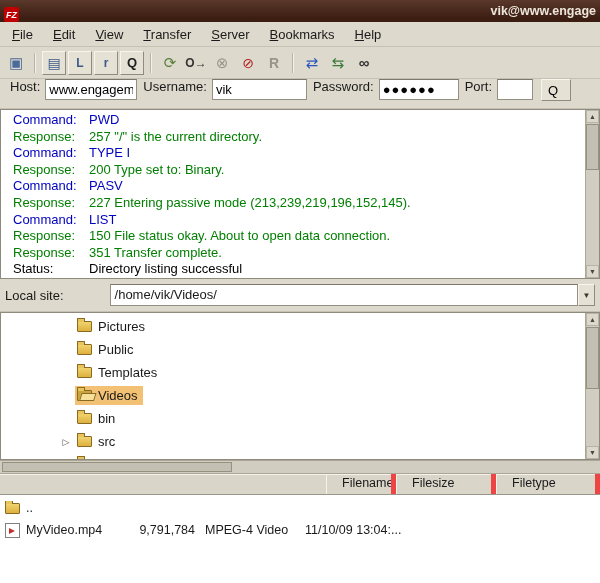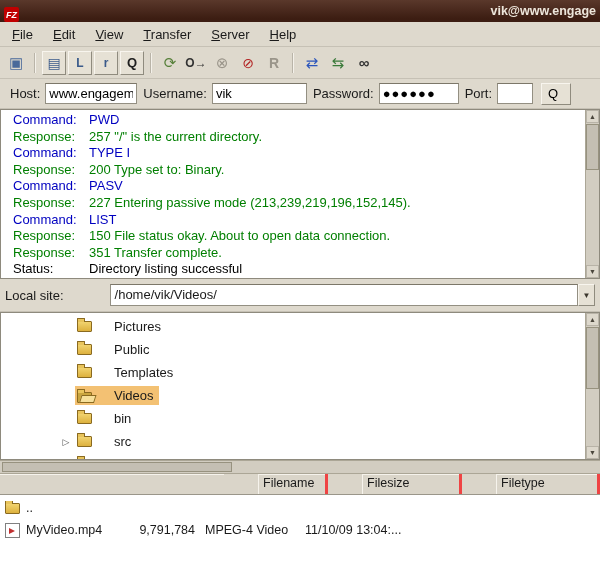--- a/index.html
+++ b/index.html
@@ -30,21 +30,21 @@
   .i-refresh { color:#57803a; font-size:15px; }
   .i-procq { color:#333; font-size:12px; font-weight:bold; }
   .i-cancel { color:#9a958a; font-size:15px; }
   .i-disconnect { color:#b22222; font-size:14px; }
   .i-reconnect { color:#9a958a; font-weight:bold; }
   .i-compare { color:#2b55bb; font-size:15px; }
   .i-sync { color:#3a7a3a; font-size:15px; }
   .i-find { color:#333; font-size:15px; font-weight:bold; }
 
   
-  .quickbar { flex:0 0 30px; display:flex; align-items:center; background:#ded9cd; border-bottom:1px solid #c6c1b5; padding:0 4px; white-space:nowrap; }
+  .quickbar { flex:0 0 30px; display:flex; align-items:flex-start; background:#ded9cd; border-bottom:1px solid #c6c1b5; padding:0 4px; white-space:nowrap; }
   .quickbar label { margin:0 5px 0 6px; }
   .quickbar input { height:21px; border:1px solid #938f82; border-top-color:#7c7769; background:#fff; font-family:"Liberation Sans",sans-serif; font-size:13px; padding:0 3px; }
   .in-host { width:92px; }
   .in-user { width:95px; }
   .in-pass { width:80px; font-size:9px; letter-spacing:1px; }
   .in-port { width:36px; }
   .qc-btn { margin-left:8px; width:30px; height:22px; background:#e6e1d5; border:1px solid; border-color:#f8f5ee #8f8b7e #8f8b7e #f8f5ee; font-family:"Liberation Sans",sans-serif; font-size:13px; overflow:hidden; text-align:left; padding-left:6px; }
 
   
   .log-panel { flex:0 0 170px; background:#fff; border:1px solid #8e8a7d; position:relative; overflow:hidden; padding:2px 16px 2px 12px; }
@@ -66,41 +66,41 @@
   .localsite { flex:0 0 33px; display:flex; align-items:center; background:#ded9cd; padding:0 5px; border-bottom:1px solid #c6c1b5; }
   .localsite .ls-label { margin-right:7px; }
   .combo { flex:1; display:flex; height:22px;margin-left:39px; }
   .combo .combo-text { flex:1; background:#fff; border:1px solid #938f82; border-top-color:#7c7769; padding:2px 4px; overflow:hidden; white-space:nowrap; }
   .combo .combo-btn { width:17px; background:#e6e1d5; border:1px solid; border-color:#f8f5ee #8f8b7e #8f8b7e #f8f5ee; font-size:8px; color:#3a362c; display:flex; align-items:center; justify-content:center; }
 
   
   .tree-panel { flex:0 0 148px; background:#fff; border:1px solid #8e8a7d; position:relative; overflow:hidden; padding:2px 16px 0 0; }
   .tree-row { display:flex; align-items:center; height:23px; padding-left:56px; white-space:nowrap; }
   .expander { width:18px; text-align:center; font-size:9px; color:#555; flex:0 0 18px; }
-  .tree-cell { display:flex; align-items:center; gap:22px; padding:2px 5px 2px 2px; }
-  .tree-cell.selected { background:#f3c173;align-items:flex-end; }
+  .tree-cell { display:flex; align-items:center; gap:6px; padding:2px 5px 2px 2px; }
+  .tree-cell.selected { background:#f3c173; }
 
   
   .ficon { position:relative; width:15px; height:11px; flex:0 0 15px; background:linear-gradient(#f1d36f,#ddb13e); border:1px solid #8a6a20; border-radius:1px; }
   .ficon::before { content:""; position:absolute; top:-4px; left:-1px; width:6px; height:3px; background:#e8c45c; border:1px solid #8a6a20; border-bottom:none; border-radius:1px 1px 0 0; }
   .ficon.folder-open { background:#c9a53f; }
   .ficon.folder-open::after { content:""; position:absolute; left:1px; bottom:-1px; width:13px; height:6px; background:#f6e09a; border:1px solid #8a6a20; transform:skewX(-18deg); transform-origin:bottom left; }
   .rowicon { position:relative; flex:0 0 15px; margin-right:6px; }
   .rowicon.folder { width:15px; height:11px; background:linear-gradient(#f1d36f,#ddb13e); border:1px solid #8a6a20; border-radius:1px; }
   .rowicon.folder::before { content:""; position:absolute; top:-4px; left:-1px; width:6px; height:3px; background:#e8c45c; border:1px solid #8a6a20; border-bottom:none; }
   .rowicon.video { width:13px; height:15px; background:#fff; border:1px solid #808080; }
   .rowicon.video::after { content:""; position:absolute; left:3px; top:4px; border-left:6px solid #c03030; border-top:3.5px solid transparent; border-bottom:3.5px solid transparent; }
 
   
   .hsb { flex:0 0 14px; background:#d2cdc1; border-top:1px solid #aba696; border-bottom:1px solid #aba696; position:relative; }
   .hsb .thumb { position:absolute; top:1px; bottom:1px; left:2px; width:230px; background:#c4bfb3; border:1px solid #97927f; }
 
   
   .fl-head { flex:0 0 21px; display:flex; background:#dad5c9; border-bottom:1px solid #9a968a; font-size:12.5px; }
-  .fl-head .hcol { padding:2px 5px; border-right:3px solid #ef4444; box-shadow:inset 1px 1px 0 #f6f3ec; overflow:hidden; white-space:nowrap;margin-left:34px; }
+  .fl-head .hcol { padding:2px 16px; border-right:5px solid #ef4444; box-shadow:inset 1px 1px 0 #f6f3ec; overflow:hidden; white-space:nowrap; }
   .fl-head .hcol:nth-of-type(1) { width:130px; }
   .fl-head .hcol:nth-of-type(2) { width:70px; }
   .fl-head .hcol:nth-of-type(3) { width:100px; }
   .fl-head .hcol:nth-of-type(4) { width:104px; }
   .fl-head .hfill { flex:1; box-shadow:inset 0 1px 0 #f6f3ec; }
 
   .fl-list { flex:1; background:#fff; overflow:hidden; padding-top:2px; }
   .fl-row { display:flex; align-items:center; height:22px; font-size:12.5px; white-space:nowrap; }
   .fl-row .c { padding:0 5px; overflow:hidden; }
   .fl-row .c.name { width:130px; display:flex; align-items:center; }
@@ -123,20 +123,21 @@
       <span class="menu-item">File</span>
 
       <span class="menu-item">Edit</span>
 
       <span class="menu-item">View</span>
 
       <span class="menu-item">Transfer</span>
 
       <span class="menu-item">Server</span>
 
+      <span class="menu-item">Bookmarks</span>
 
       <span class="menu-item">Help</span>
     </div>
 
   <div class="toolbar">
     <span class="tbi i-sitemgr">▣</span>
     <span class="tbsep"></span>
     <span class="tbi btnlook i-log">▤</span>
     <span class="tbi btnlook i-ltree">L</span>
     <span class="tbi btnlook i-rtree">r</span>

